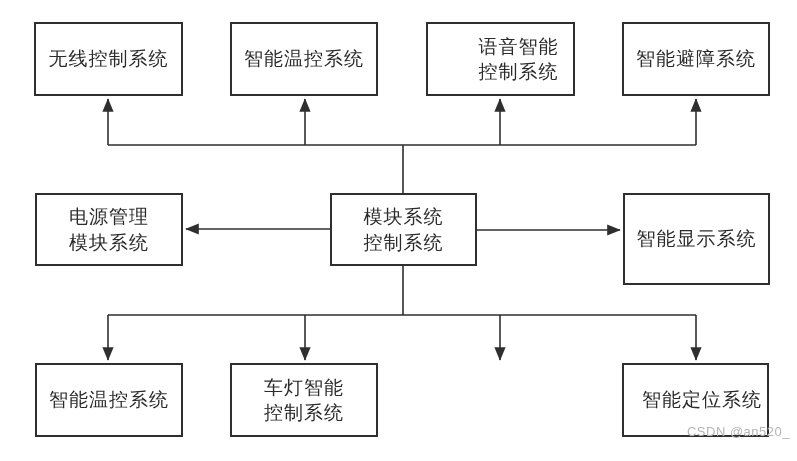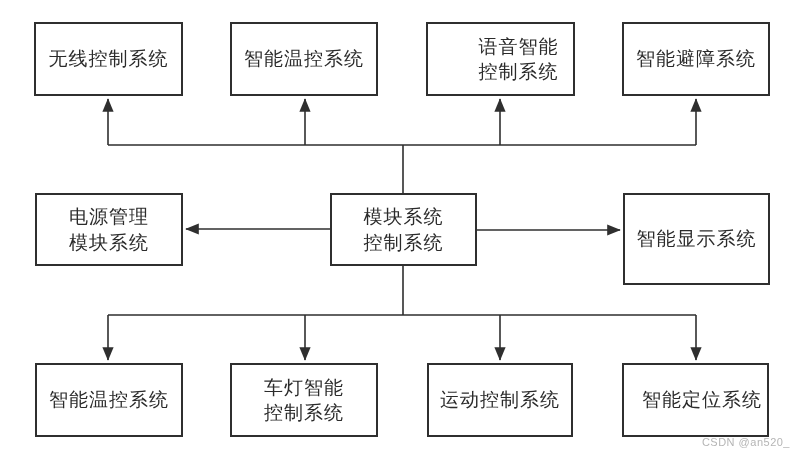--- a/index.html
+++ b/index.html
@@ -57,22 +57,22 @@
   .n-central    { left: 330px; top: 193px; width: 147px; height: 73px; }
   .n-display    { left: 623px; top: 193px; width: 147px; height: 92px; }
   
   .n-temp       { left: 35px;  top: 363px; width: 148px; height: 74px; }
   .n-headlight  { left: 230px; top: 363px; width: 148px; height: 74px; text-align: center; }
   .n-motion     { left: 427px; top: 363px; width: 146px; height: 74px; }
   .n-position   { left: 622px; top: 363px; width: 147px; height: 74px; padding-left: 13px; }
   .watermark {
     position: absolute;
     right: 7px;
-    top: 436px;
-    font-size: 11px;
+    top: 424px;
+    font-size: 13px;
     color: var(--watermark);
     letter-spacing: 0.5px;
   }
 </style>
 </head>
 <body>
 
 <div class="canvas">
 
   <svg class="connectors" viewBox="0 0 797 461" xmlns="http://www.w3.org/2000/svg">
@@ -106,17 +106,16 @@
 
   <div class="node n-power">电源管理
 模块系统</div>
   <div class="node n-central">模块系统
 控制系统</div>
   <div class="node n-display">智能显示系统</div>
 
   <div class="node n-temp">智能温控系统</div>
   <div class="node n-headlight">车灯智能
 控制系统</div>
-  <div class="node n-motion">运动控制系统</div>
   <div class="node n-position">智能定位系统</div>
 
   <div class="watermark">CSDN @an520_</div>
 </div>
 
 </body></html>

